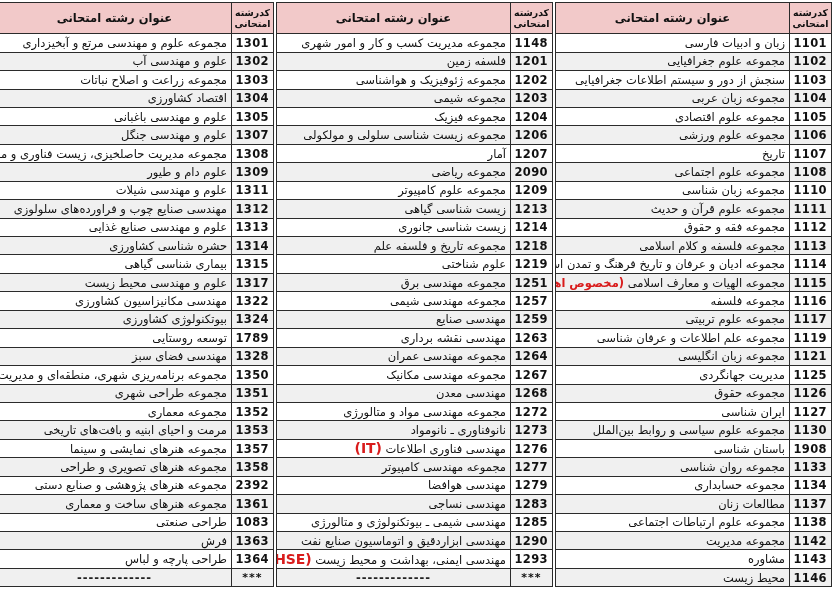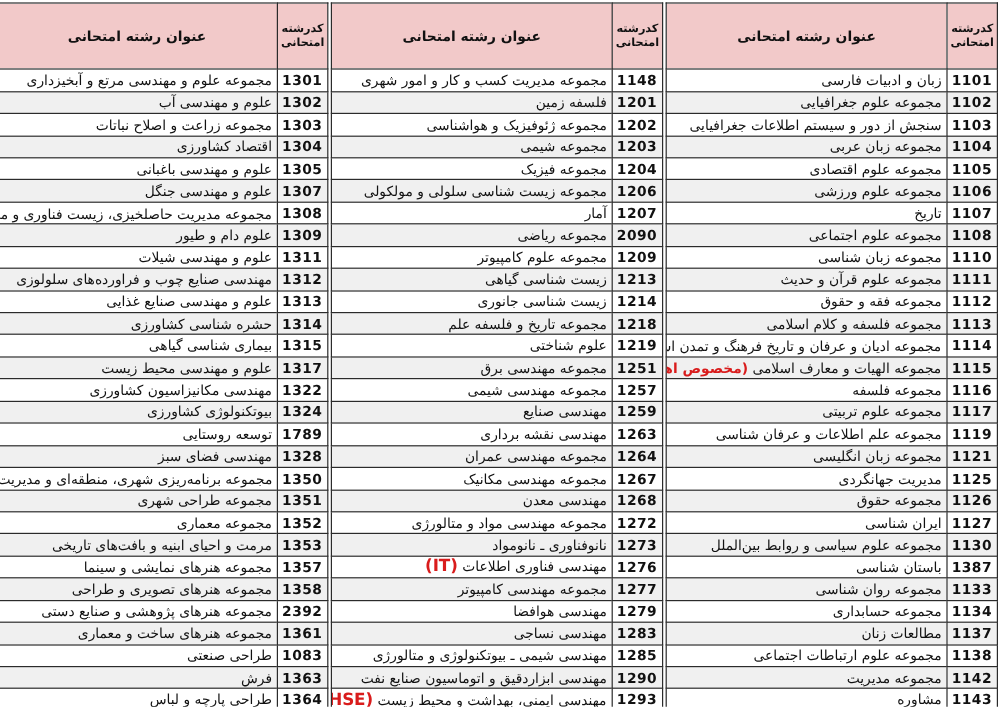--- a/index.html
+++ b/index.html
@@ -38,21 +38,21 @@
     font-size:11.5px;
     height:28px;
     text-align:center;
     vertical-align:middle;
     border:1.4px solid #2b2b2b;
     letter-spacing:-0.2px;
   }
   thead th.code-h{
     font-size:9.4px;
     line-height:1.18;
-    padding:16px 1px;
+    padding:4px 1px;
     white-space:normal;
   }
   
   col.c-code{width:42px;}
   col.c-title{width:234px;}
   col.c-gap{width:3px;}
   
   td.code{
     text-align:center;
     font-weight:700;
@@ -322,21 +322,21 @@
           <td class="code">1130</td>
           <td class="title">مجموعه علوم سیاسی و روابط بین‌الملل</td>
           <td class="spacer"></td>
           <td class="code">1273</td>
           <td class="title">نانوفناوری ـ نانومواد</td>
           <td class="spacer"></td>
           <td class="code">1353</td>
           <td class="title">مرمت و احیای ابنیه و بافت‌های تاریخی</td>
         </tr>
         <tr class="norm">
-          <td class="code">1387</td>
+          <td class="code">1908</td>
           <td class="title">باستان شناسی</td>
           <td class="spacer"></td>
           <td class="code">1276</td>
           <td class="title">مهندسی فناوری اطلاعات <span class="mark-lat">(IT)</span></td>
           <td class="spacer"></td>
           <td class="code">1357</td>
           <td class="title">مجموعه هنرهای نمایشی و سینما</td>
         </tr>
         <tr class="alt">
           <td class="code">1133</td>

